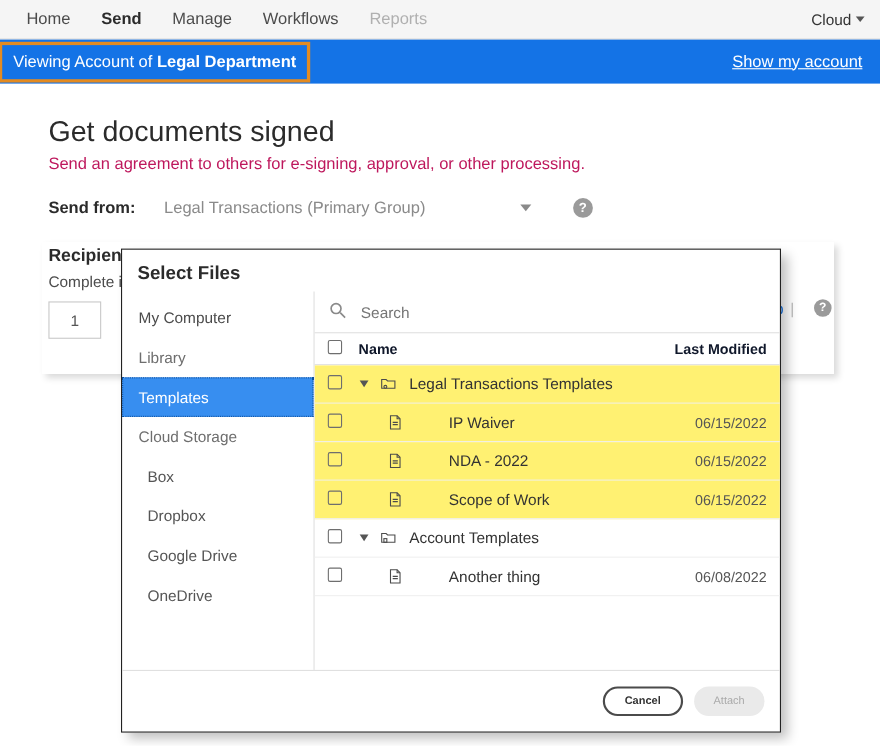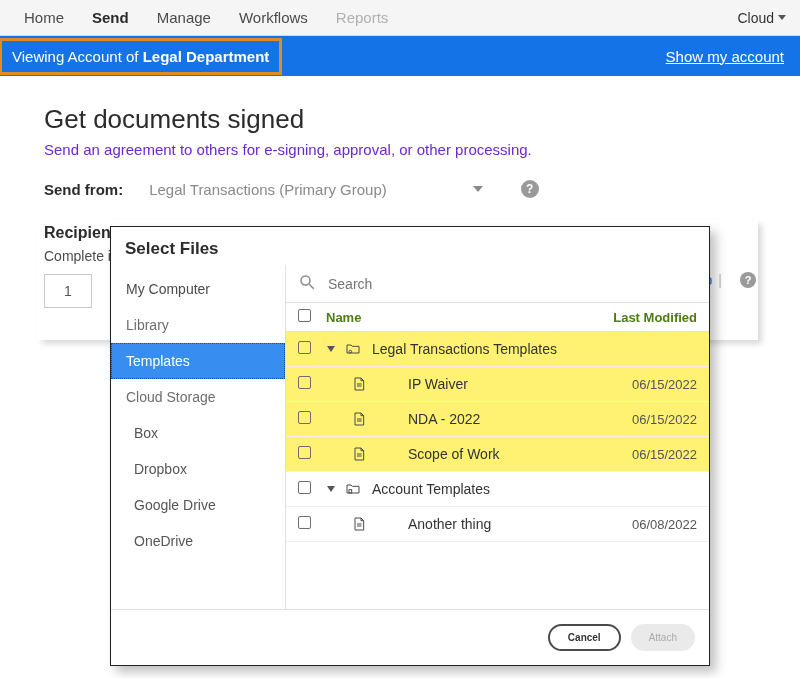--- a/index.html
+++ b/index.html
@@ -81,21 +81,21 @@
     position: relative;
   }
   h1.page-title {
     margin: 0 0 6px 0;
     font-weight: 400;
     font-size: 26px;
     color: #2b2b2b;
   }
   .page-sub {
     font-size: 15px;
-    color: #6d28d9;
+    color: #be185d;
     margin-bottom: 22px;
   }
   .sendfrom-row {
     display: flex;
     align-items: center;
     gap: 26px;
     margin-bottom: 26px;
     font-size: 15px;
   }
   .sendfrom-label { font-weight: 600; color: #2b2b2b; }
@@ -215,21 +215,21 @@
     color: #6e6e6e;
     flex: 1;
   }
   .table-head {
     display: flex;
     align-items: center;
     padding: 6px 12px;
     border-bottom: 1px solid #e0e0e0;
     font-size: 13px;
     font-weight: 700;
-    color: #4d7c0f;
+    color: #0f172a;
   }
   .col-check { width: 24px; }
   .col-name { flex: 1; padding-left: 4px; }
   .col-mod { width: 92px; text-align: right; }
   .chk {
     width: 13px; height: 13px;
     border: 1.5px solid #6e6e6e;
     border-radius: 2px;
     display: inline-block;
   }

